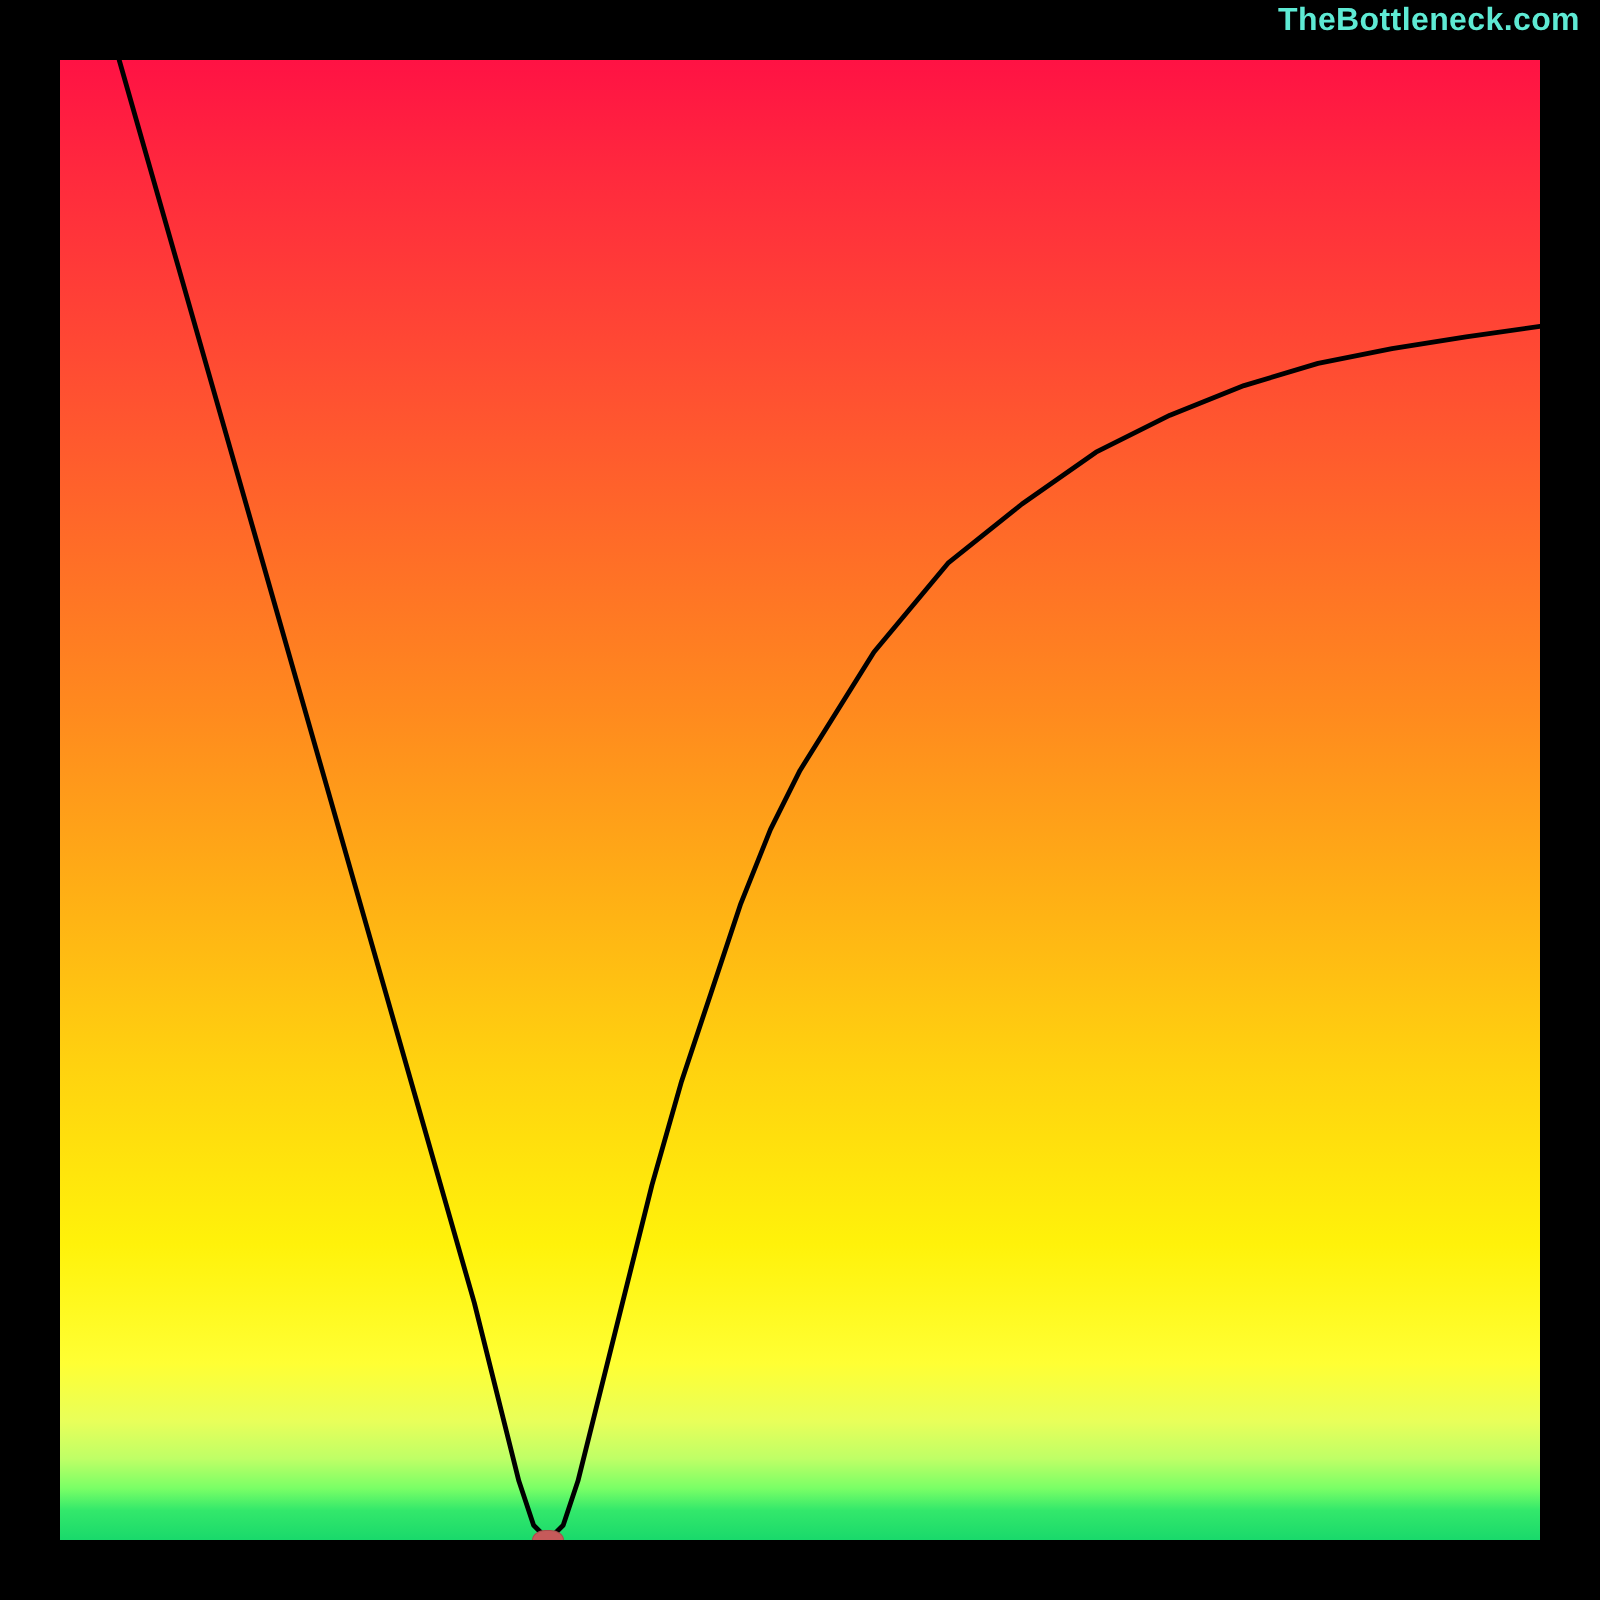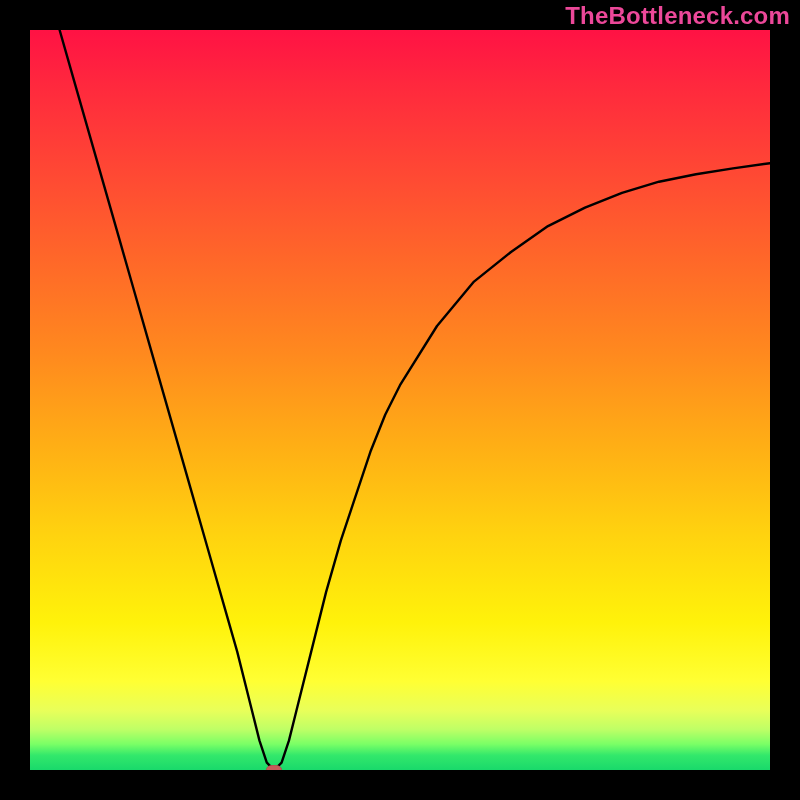--- a/index.html
+++ b/index.html
@@ -14,22 +14,22 @@
   .frame {
     position: relative;
     width: 800px;
     height: 800px;
     background: #000;
   }
   .watermark {
     position: absolute;
     top: 2px;
     right: 10px;
-    color: #ec4899;
-    font-size: 24px;
+    color: #5eead4;
+    font-size: 16px;
     font-weight: 600;
     letter-spacing: 0.2px;
     z-index: 10;
   }
   .plot-area {
     position: absolute;
     left: 30px;
     top: 30px;
     width: 740px;
     height: 740px;

